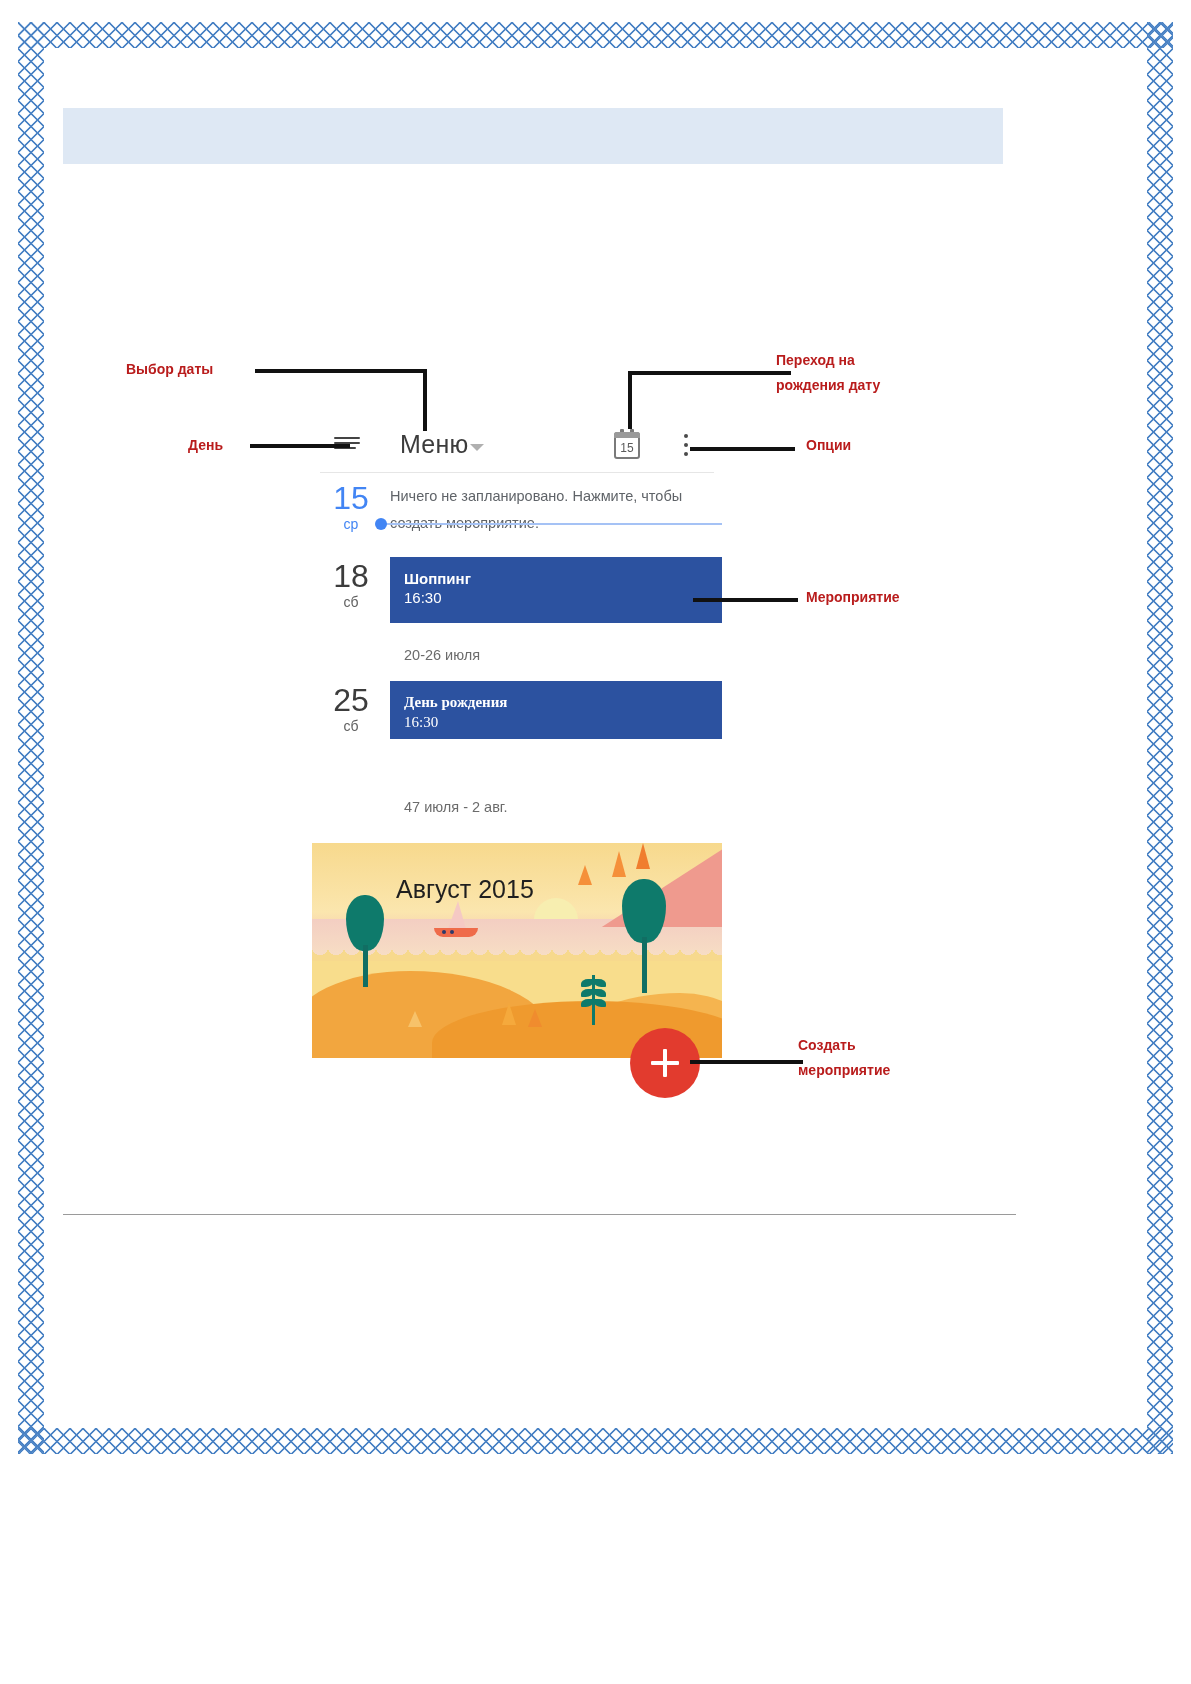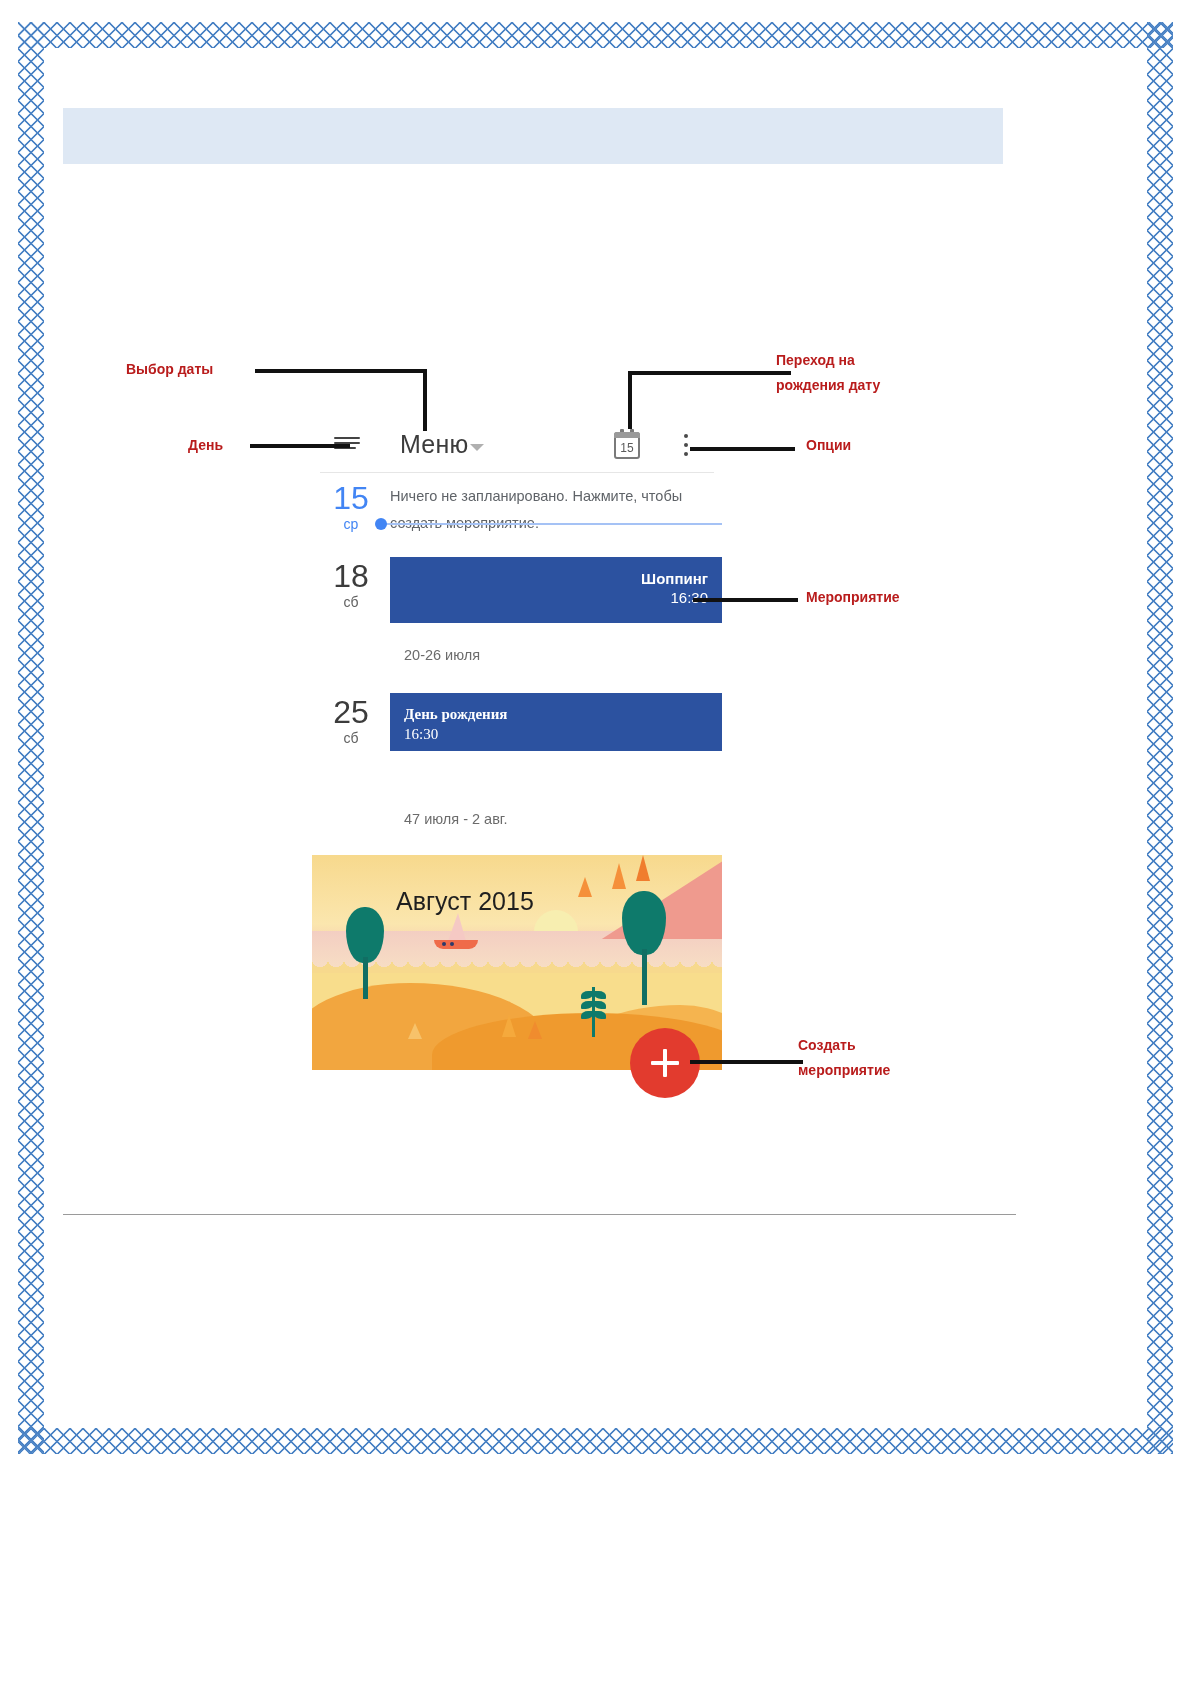--- a/index.html
+++ b/index.html
@@ -541,31 +541,31 @@
           <div class="empty-text">Ничего не запланировано. Нажмите, чтобы создать мероприятие.</div>
           <div class="now-line"></div>
         </div>
       </div>
 
       <div class="agenda-row" style="height:96px;">
         <div class="date-col">
           <div class="date-num">18</div>
           <div class="date-dow">сб</div>
         </div>
-        <div class="content-col" style="padding-top:6px;text-align:right;">
+        <div class="content-col" style="padding-top:6px;">
           <div class="event-card" style="height:66px;">
             <div class="event-title">Шоппинг</div>
             <div class="event-time">16:30</div>
           </div>
         </div>
       </div>
 
       <div class="week-label" style="">20-26 июля</div>
 
-      <div class="agenda-row" style="height:96px; margin-top:24px;">
+      <div class="agenda-row" style="height:96px; margin-top:12px;">
         <div class="date-col">
           <div class="date-num">25</div>
           <div class="date-dow">сб</div>
         </div>
         <div class="content-col" style="padding-top:6px;font-family:Liberation Serif, serif;">
           <div class="event-card" style="height:58px;">
             <div class="event-title">День рождения</div>
             <div class="event-time">16:30</div>
           </div>
         </div>

